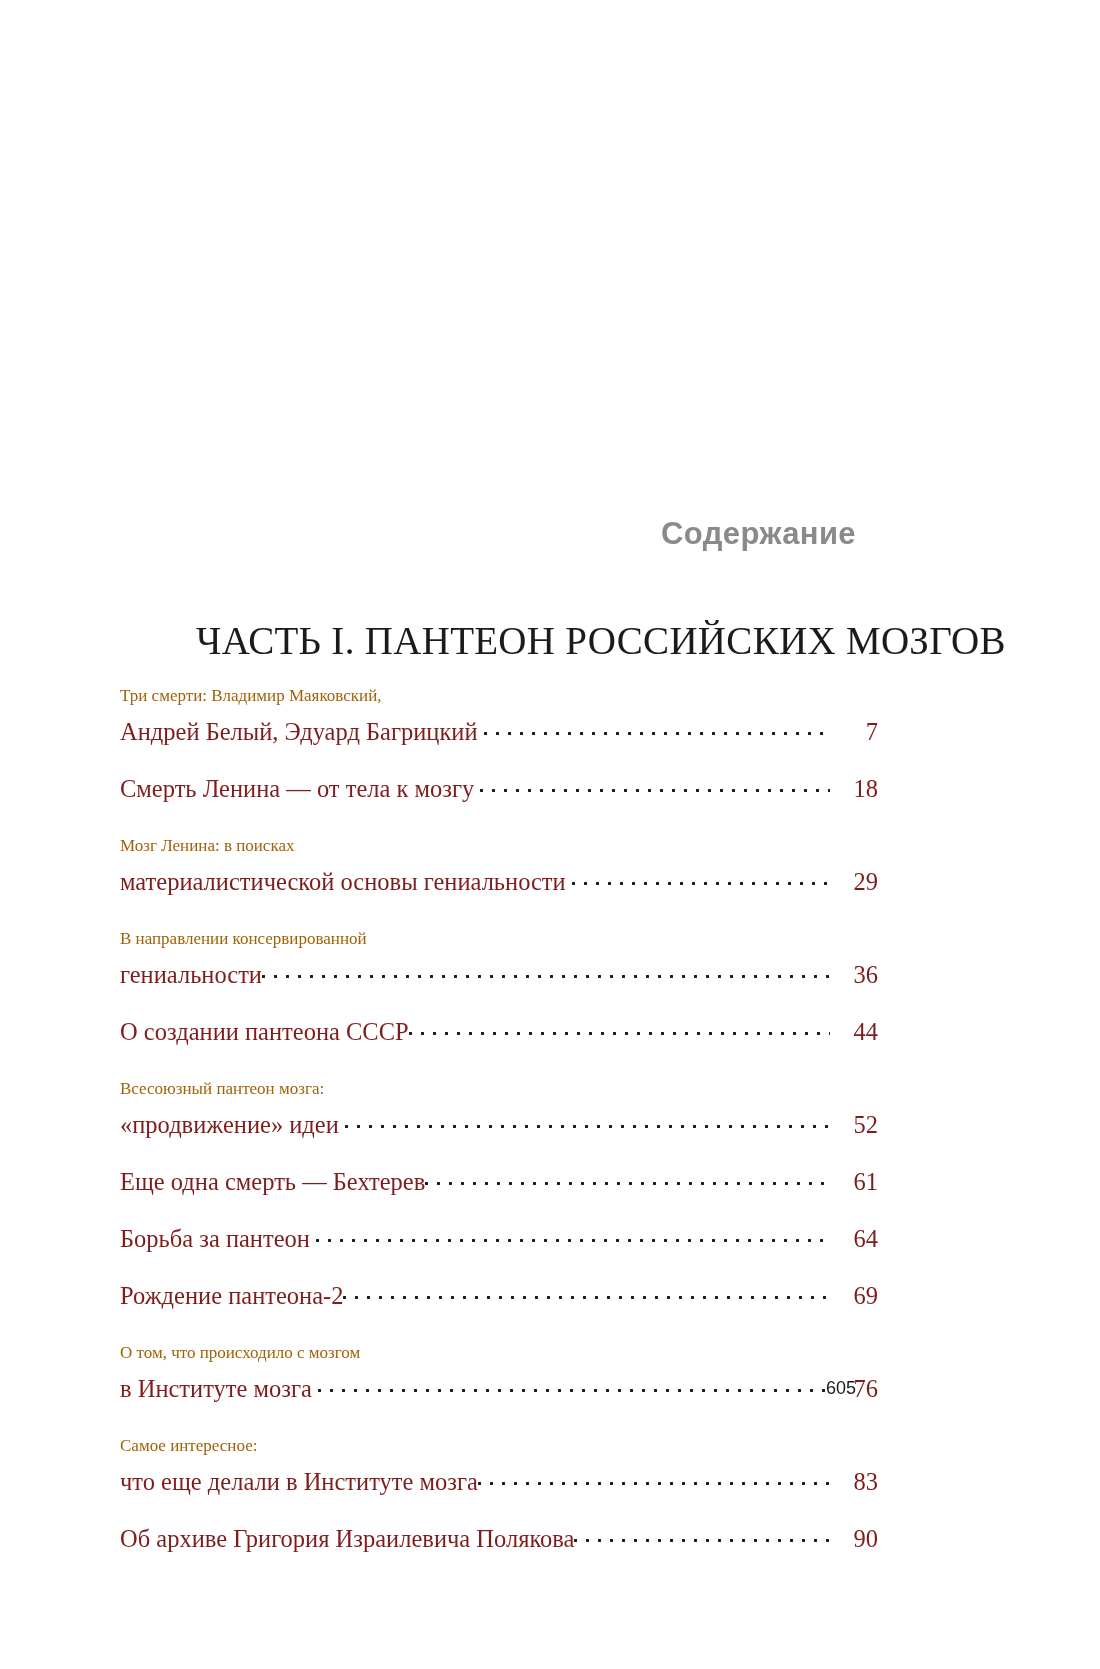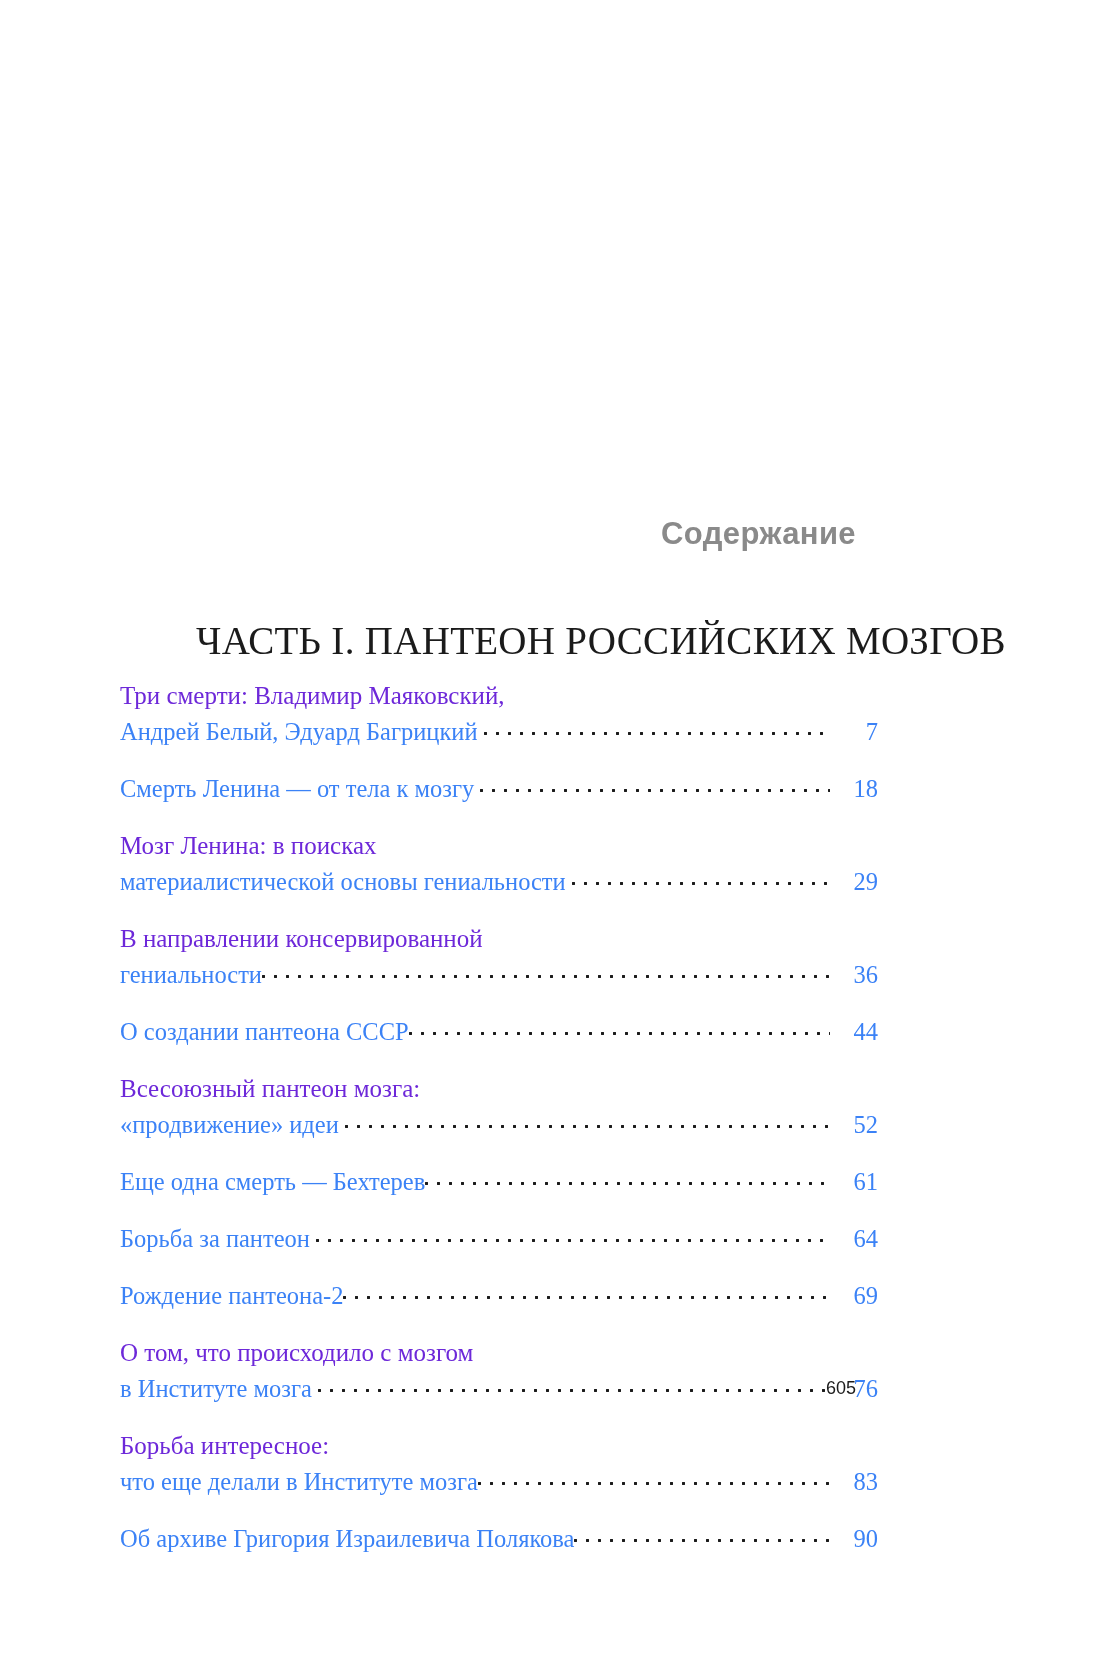--- a/index.html
+++ b/index.html
@@ -58,34 +58,34 @@
   }
 
   .toc-entry {
     margin-bottom: 21px;
     font-size: 0;
   }
   .toc-entry:last-child { margin-bottom: 6px; }
 
   .entry-line {
     display: block;
-    font-size: 25px;
+    font-size: 17px;
     line-height: 36px;
     white-space: nowrap;
-    color: #6d28d9;
+    color: #a16207;
   }
 
   
   .leader-line {
     display: flex;
     align-items: baseline;
     width: 100%;
     font-size: 24.5px;
     line-height: 36px;
-    color: #3b82f6;
+    color: #7f1d1d;
   }
   .leader-line .entry-text {
     white-space: nowrap;
     flex: 0 0 auto;
   }
   .leader-line .leader {
     flex: 1 1 auto;
     position: relative;
     overflow: hidden;
     margin: 0 6px 0 6px;
@@ -203,21 +203,21 @@
       </div>
       <div class="toc-entry">
         <span class="entry-line">О том, что происходило с мозгом</span>
         <div class="leader-line">
           <span class="entry-text">в Институте мозга</span>
           <span class="leader"></span>
           <span class="page-num">76</span>
         </div>
       </div>
       <div class="toc-entry">
-        <span class="entry-line">Борьба интересное:</span>
+        <span class="entry-line">Самое интересное:</span>
         <div class="leader-line tight">
           <span class="entry-text">что еще делали в Институте мозга</span>
           <span class="leader"></span>
           <span class="page-num">83</span>
         </div>
       </div>
       <div class="toc-entry">
         <div class="leader-line tight">
           <span class="entry-text">Об архиве Григория Израилевича Полякова</span>
           <span class="leader"></span>

